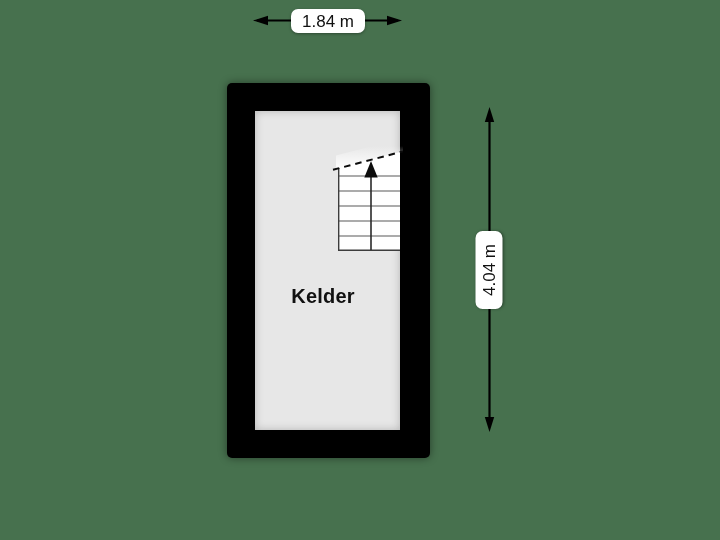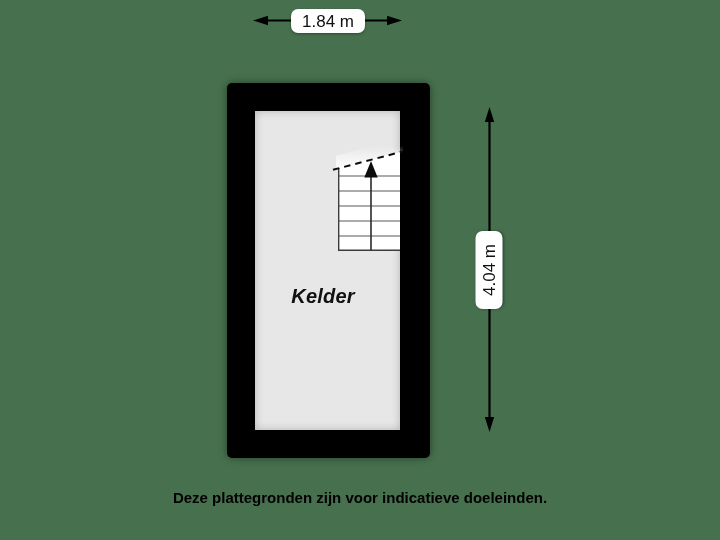--- a/index.html
+++ b/index.html
@@ -50,21 +50,20 @@
     position: absolute;
     left: 323px;
     top: 296px;
     transform: translate(-50%, -50%);
     font-size: 20px;
     font-weight: bold;
     color: #111;
     letter-spacing: 0.2px;
     z-index: 4;
     white-space: nowrap;
-    font-style: italic;
   }
   .dim-label {
     position: absolute;
     background: #fff;
     border-radius: 7px;
     box-shadow: 0 1px 3px rgba(0,0,0,0.35);
     color: #111;
     font-size: 17px;
     line-height: 1;
     display: flex;
@@ -146,16 +145,15 @@
     </g>
   </svg>
 
   <div class="dim-label top">1.84 m</div>
 
   <div class="dim-label right">4.04 m</div>
 
   <div class="room-label">Kelder</div>
 
   <div class="disclaimer">
-    <div>Deze plattegronden zijn voor indicatieve doeleinden.</div>
   </div>
 
 </div>
 
 </body></html>

